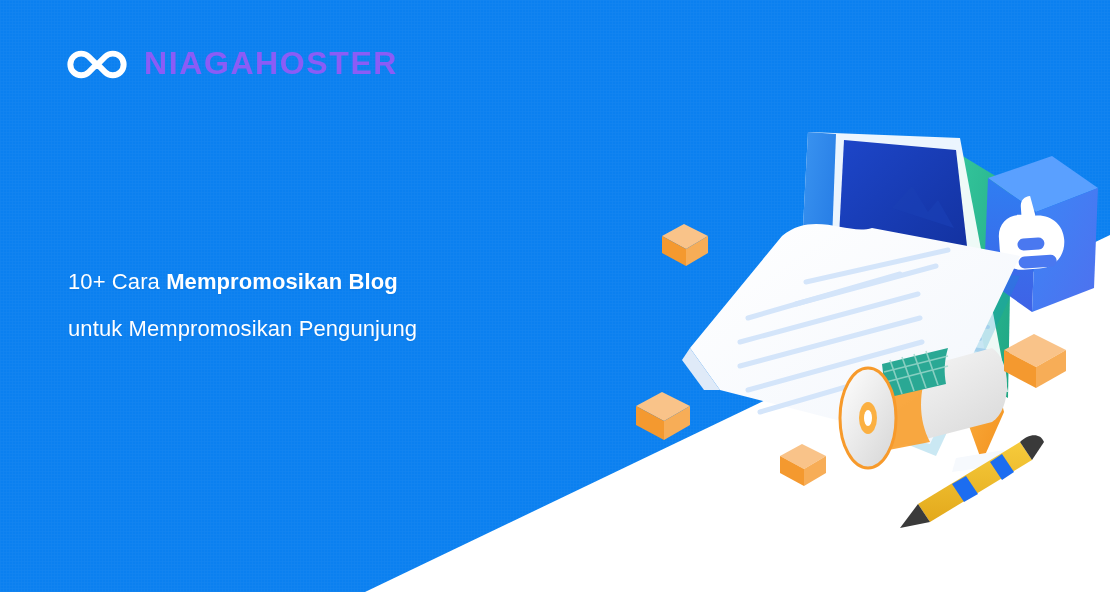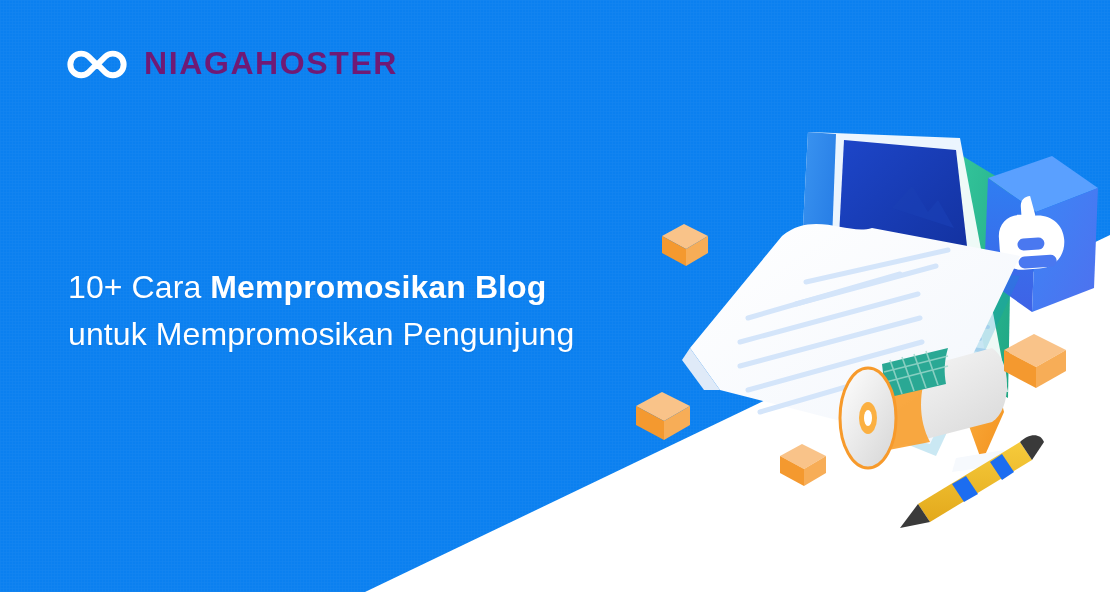--- a/index.html
+++ b/index.html
@@ -42,32 +42,32 @@
     background:#ffffff;
     clip-path:polygon(365px 592px, 1110px 235px, 1110px 592px);
   }
   
   .logo{
     position:absolute;left:66px;top:40px;
     display:flex;align-items:center;gap:16px;
   }
   .logo-mark{width:62px;height:46px;display:block;}
   .logo-word{
-    color:#701a75;
+    color:#8b5cf6;
     font-size:32px;
     font-weight:bold;
     letter-spacing:1.6px;
     line-height:1;
     white-space:nowrap;
   }
   
   .headline{
     position:absolute;left:68px;top:243px;
     color:#ffffff;
-    font-size:32px;
+    font-size:22px;
     line-height:47px;
     font-weight:normal;
     letter-spacing:.1px;
     text-shadow:0 1px 2px rgba(0,40,90,.08);
   }
   .headline .strong{font-weight:bold;}
   .headline .ln{display:block;white-space:nowrap;}
   
   .illus{position:absolute;left:600px;top:60px;width:510px;height:470px;}
   .illus svg{display:block;width:100%;height:100%;overflow:visible;}

